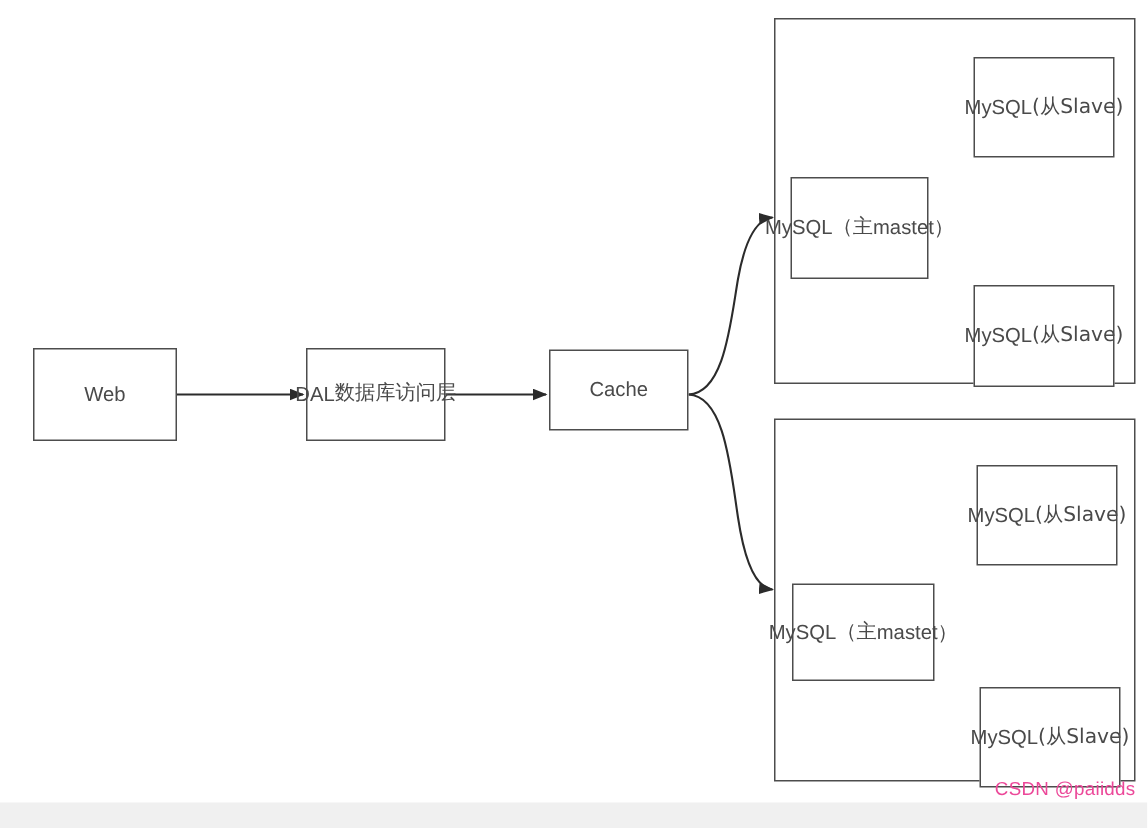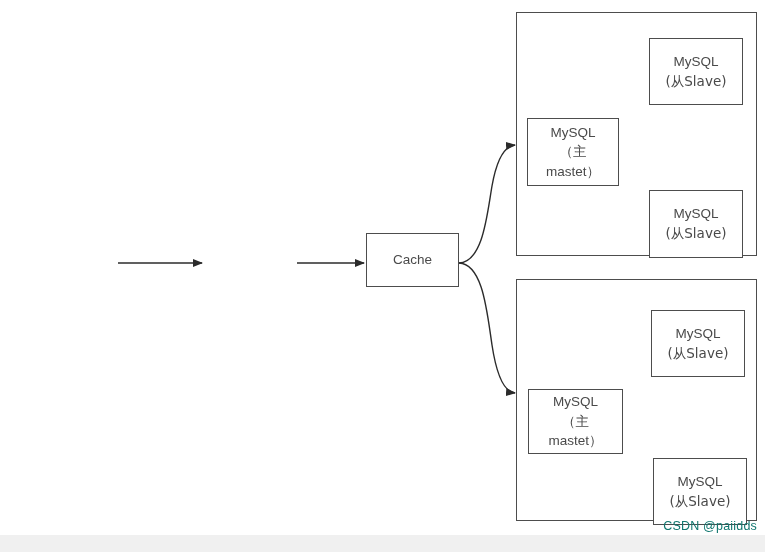--- a/index.html
+++ b/index.html
@@ -23,36 +23,36 @@
     bottom: 0;
     width: 765px;
     height: 17px;
     background: #f0f0f0;
   }
   .watermark {
     position: absolute;
     right: 8px;
     bottom: 19px;
     font-size: 12.5px;
-    color: #0f766e;
+    color: #ec4899;
     letter-spacing: 0.2px;
     white-space: nowrap;
   }
   svg.diagram {
     position: absolute;
     left: 0;
     top: 0;
   }
   .node {
     position: absolute;
     box-sizing: border-box;
     border: 1.4px solid #4d4d4d;
     background: #ffffff;
     display: flex;
-    flex-direction: column;
+    flex-direction: row;
     align-items: center;
     justify-content: center;
     color: #4a4a4a;
     font-size: 13.5px;
     line-height: 1.45;
     text-align: center;
     white-space: nowrap;
   }
   .node .line {
     display: block;
@@ -109,21 +109,28 @@
     </g>
 
     <g>
       <path d="M623,421 C658,421 674,428 686,450" fill="none" stroke="#2b2b2b" stroke-width="1.4" marker-end="url(#arrow)"></path>
     </g>
   </svg>
 
   <div class="group-box" style="left:516px; top:12px; width:241px; height:244px;"></div>
   <div class="group-box" style="left:516px; top:279px; width:241px; height:242px;"></div>
 
+  <div class="node" style="left:22px; top:232px; width:96px; height:62px;">
+    <span class="line">Web</span>
+  </div>
 
+  <div class="node" style="left:204px; top:232px; width:93px; height:62px;">
+    <span class="line">DAL</span>
+    <span class="line cjk">数据库访问层</span>
+  </div>
 
   <div class="node" style="left:366px; top:233px; width:93px; height:54px;">
     <span class="line">Cache</span>
   </div>
 
   <div class="node" style="left:527px; top:118px; width:92px; height:68px;">
     <span class="line">MySQL</span>
     <span class="line cjk">（主</span>
     <span class="line">mastet）</span>
   </div>

